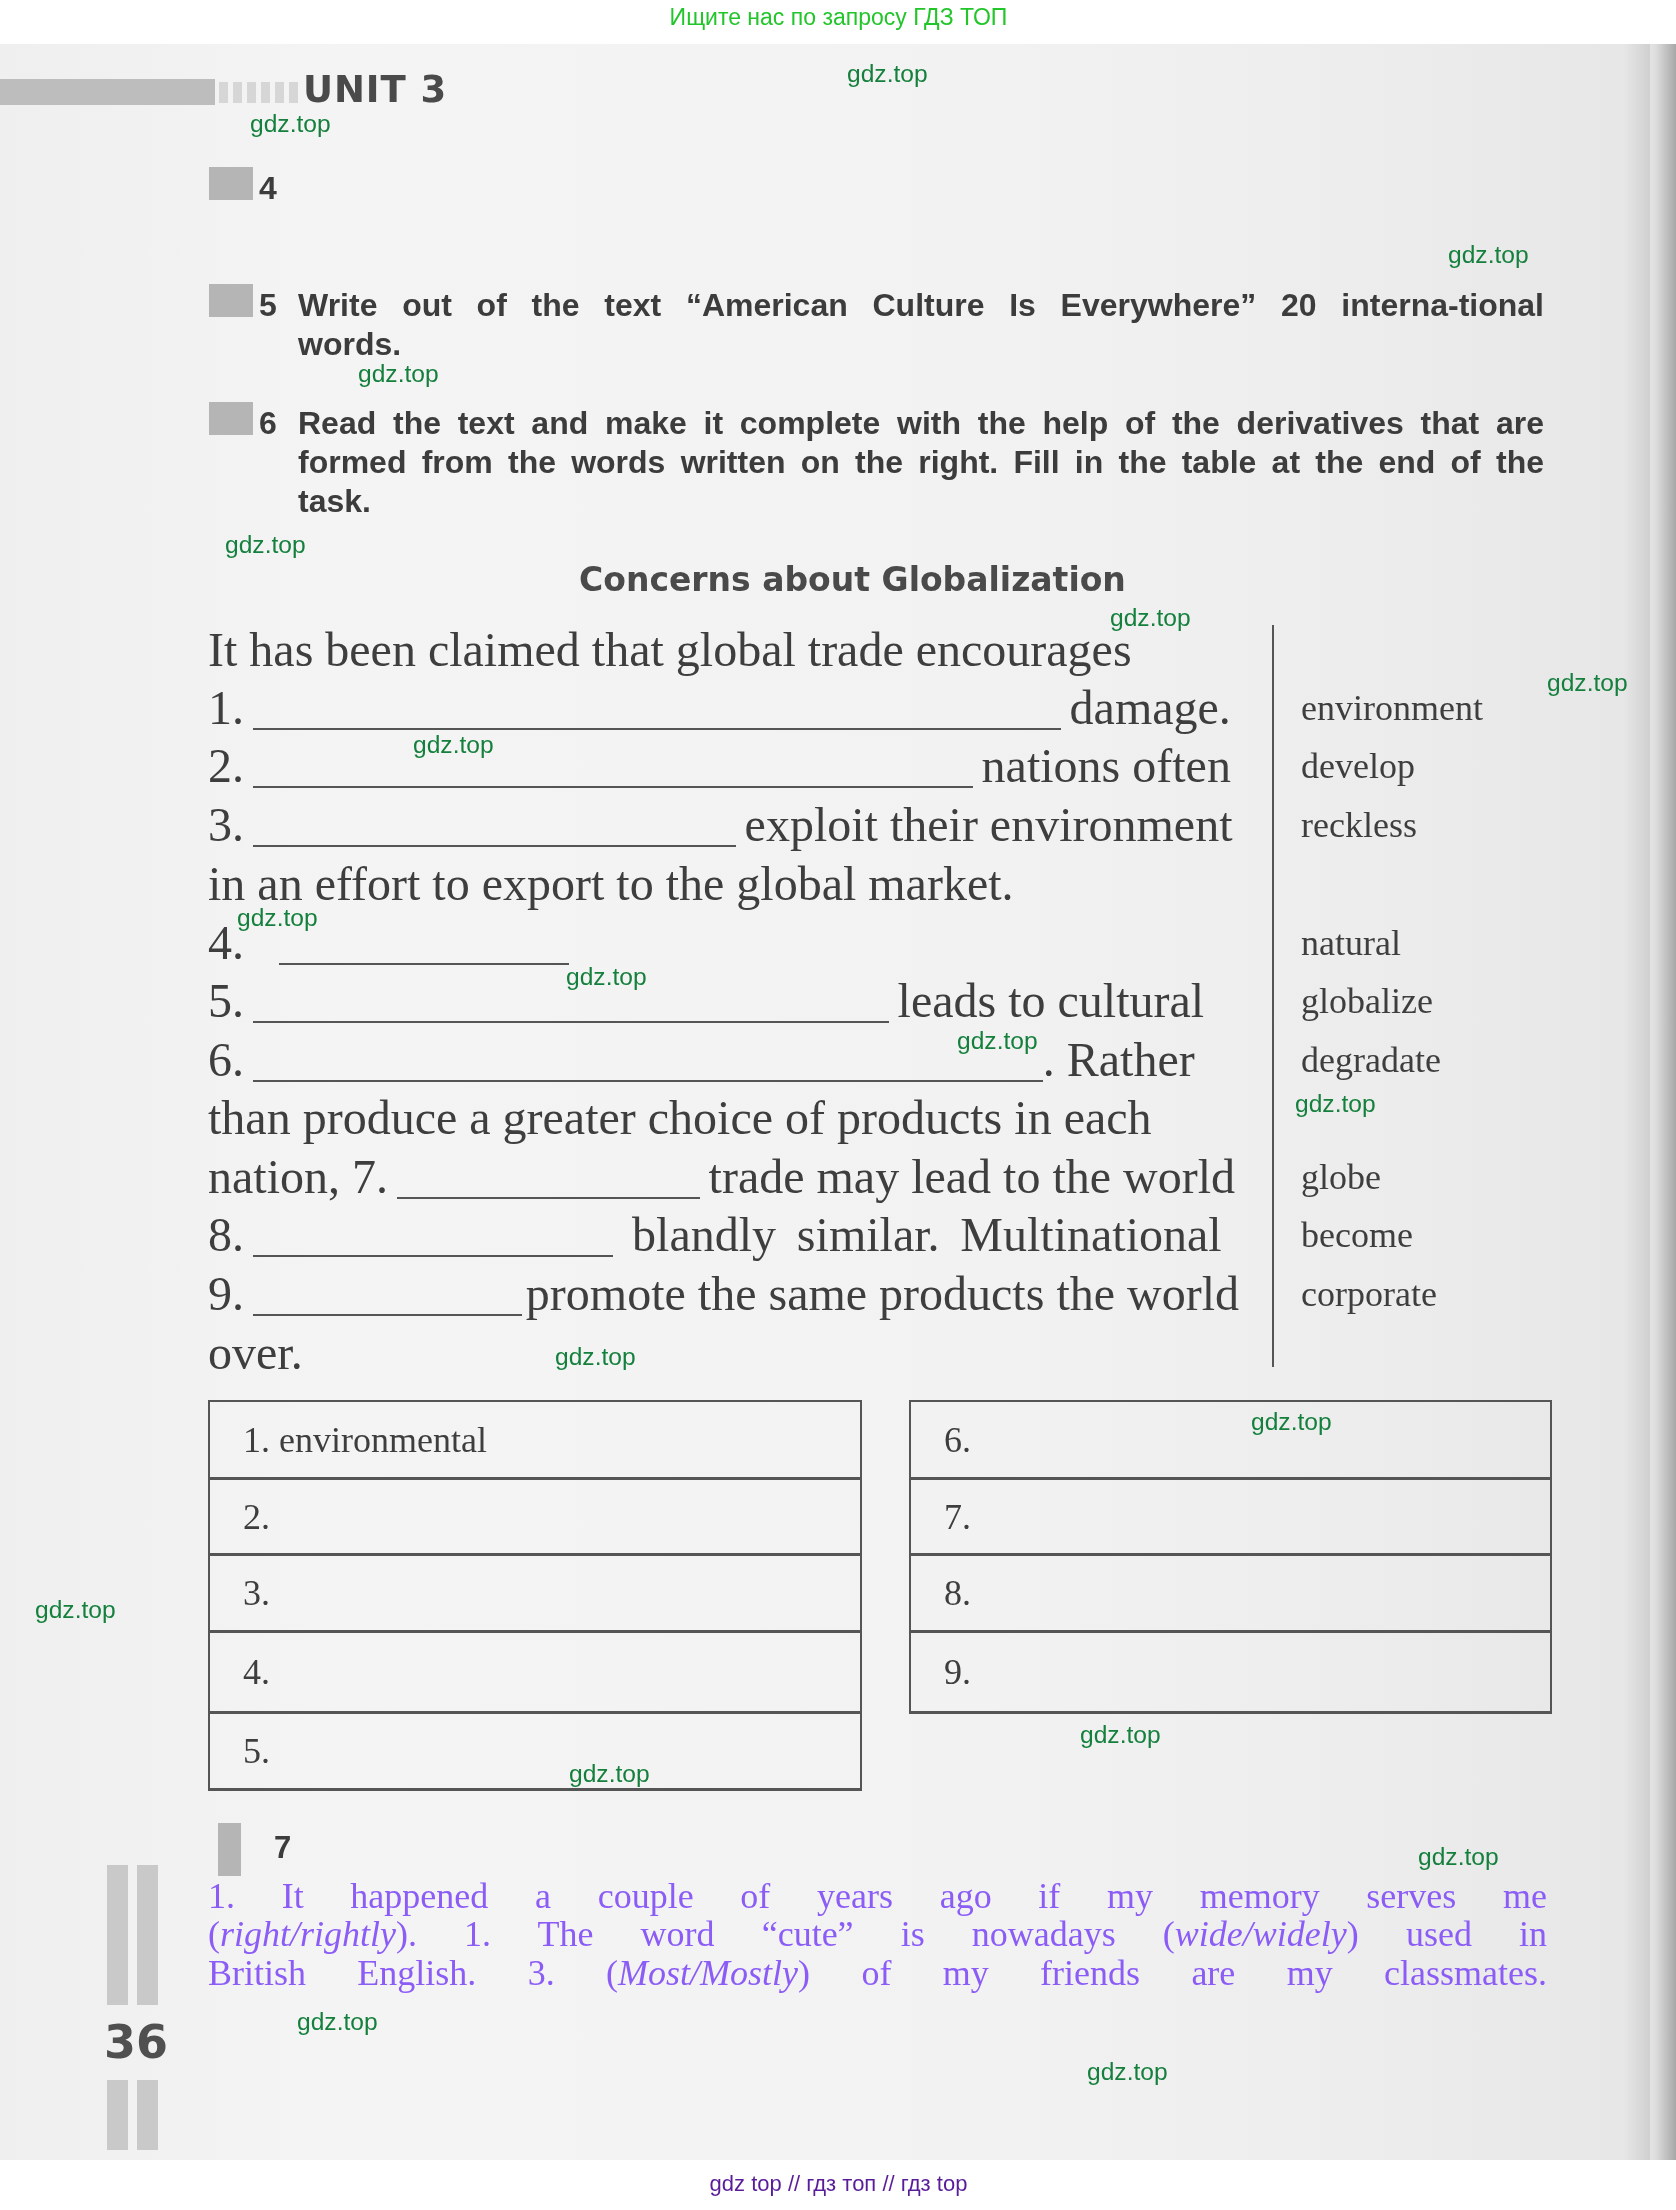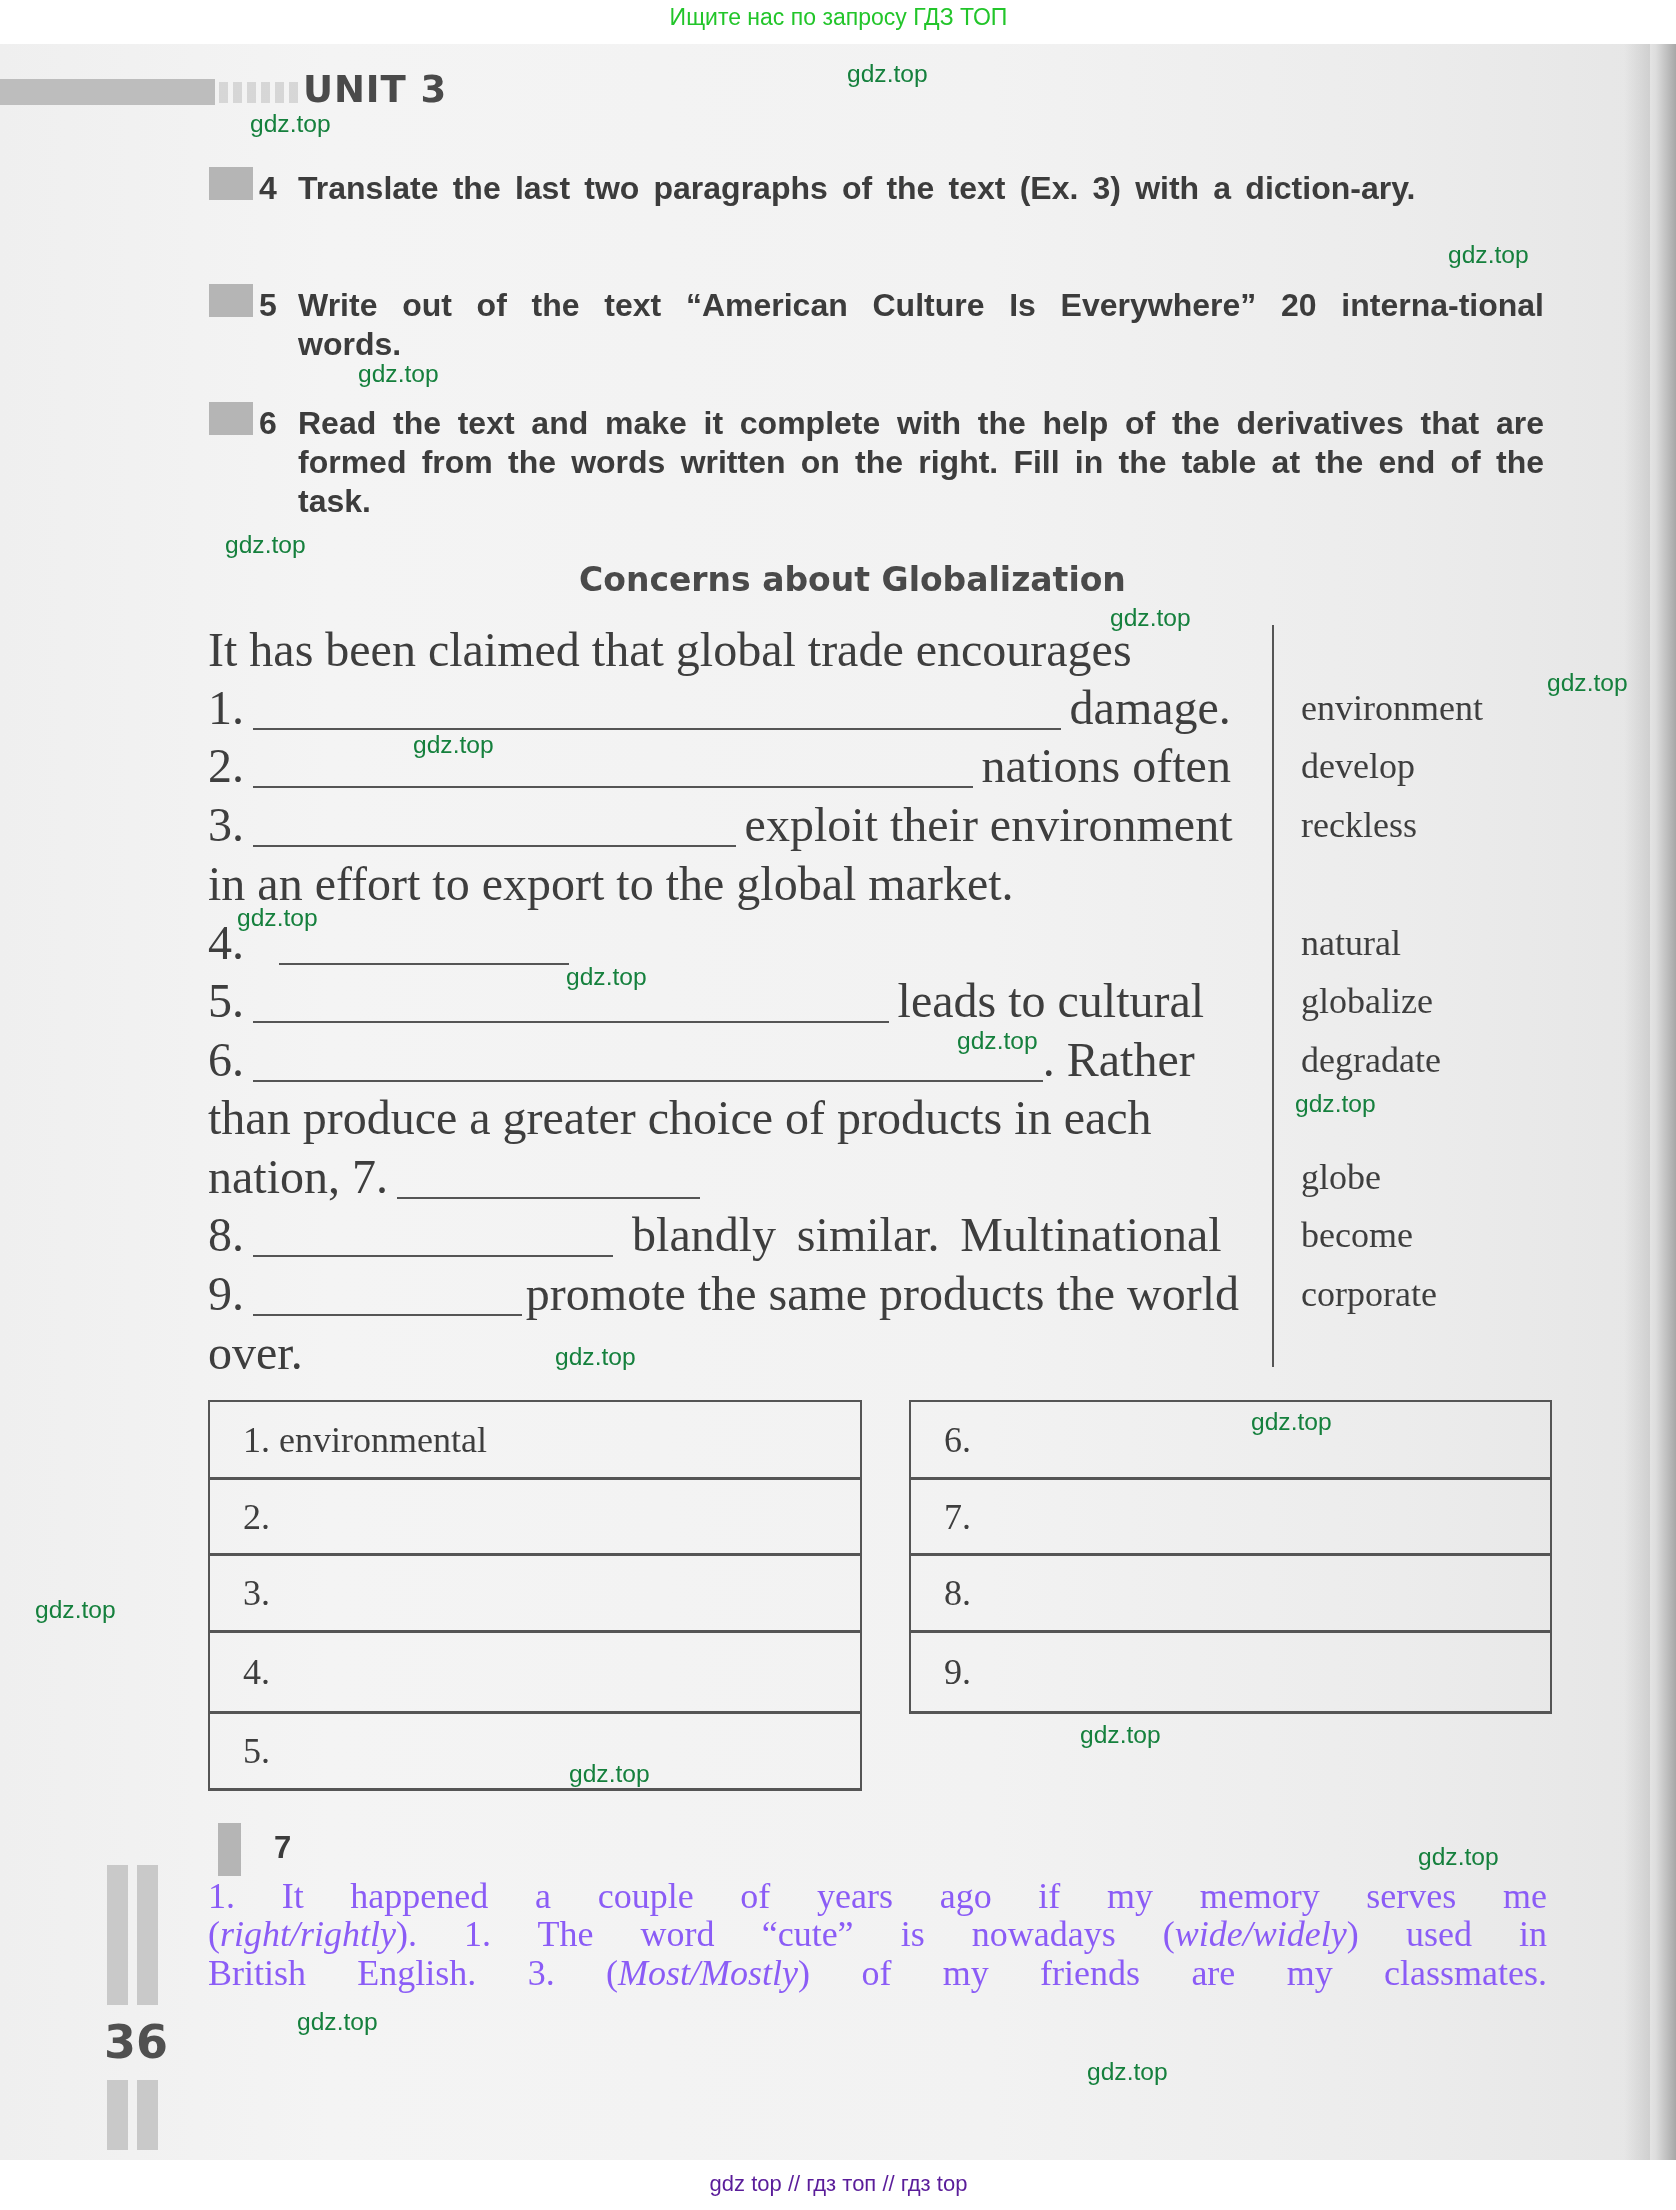--- a/index.html
+++ b/index.html
@@ -36,21 +36,20 @@
 <div class="page"></div>
 <div class="page-shadow"></div>
 
 <div class="unit-bar"></div>
 <div class="unit-dots"></div>
 <div class="unit-title">UNIT 3</div>
 
 <div class="ex-marker" style="left:209px;top:167px;"></div>
 <div class="ex" style="top:169px;">
   <span class="num">4</span>
-  <span>Translate the last two paragraphs of the text (Ex. 3) with a diction-ary.</span>
 </div>
 
 <div class="ex-marker" style="left:209px;top:284px;"></div>
 <div class="ex" style="top:286px;">
   <span class="num">5</span>
   <span>Write out of the text “American Culture Is Everywhere” 20 interna-tional words.</span>
 </div>
 
 <div class="ex-marker" style="left:209px;top:402px;"></div>
 <div class="ex" style="top:404px;">
@@ -94,20 +93,21 @@
   <span>6.</span>
   <span class="blank" style="width:790px;margin-right:0;"></span>
   <span>. Rather</span>
 </div>
 <div class="line just" style="top:1096px;">
   <span>than produce a greater choice of products in each</span>
 </div>
 <div class="line" style="top:1155px;">
   <span>nation, 7.</span>
   <span class="blank" style="width:303px;"></span>
+  <span>trade may lead to the world</span>
 </div>
 <div class="line" style="top:1213px;">
   <span>8.</span>
   <span class="blank" style="width:360px;margin-right:19.3px;"></span>
   <span style="word-spacing:8.8px;">blandly similar. Multinational</span>
 </div>
 <div class="line" style="top:1272px;">
   <span>9.</span>
   <span class="blank" style="width:281px;margin-right:3.5px;"></span>
   <span>promote the same products the world</span>

